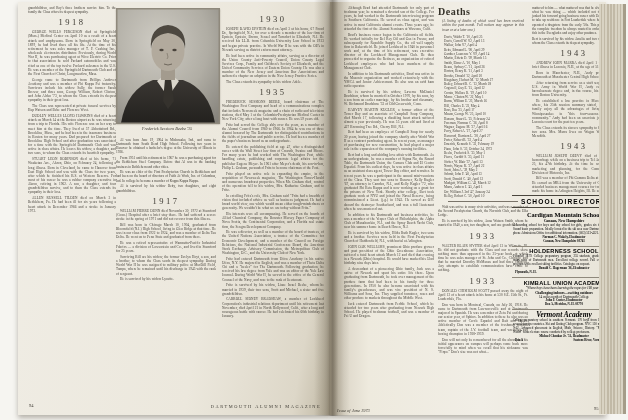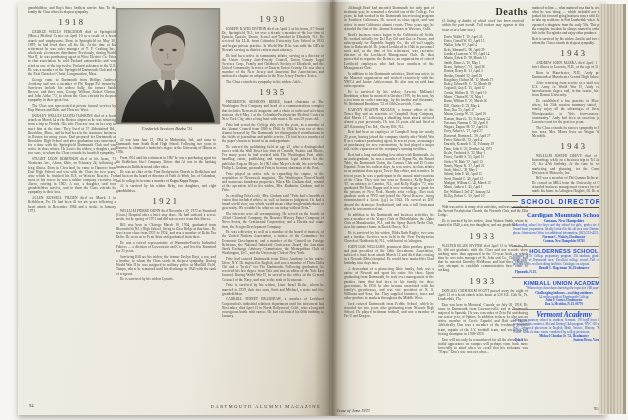--- a/index.html
+++ b/index.html
@@ -16,37 +16,37 @@
     background:linear-gradient(to right,rgba(74,64,46,0) 0%,rgba(74,64,46,.30) 40%,rgba(52,44,30,.48) 52%,rgba(74,64,46,.18) 68%,rgba(74,64,46,0) 100%);}
   .fore-edge{position:absolute;right:2px;top:4px;width:24px;bottom:6px;z-index:4;
     background:repeating-linear-gradient(90deg,#d9d3c3 0 1.6px,#c1b9a6 1.6px 3.2px);
     border-right:3px solid #a59c88;}
   .col{position:absolute;z-index:2;}
   .p{font-size:3.4px;line-height:4.15px;text-align:justify;margin:0 0 1.6px 0;text-indent:4px;}
   .p.noind{text-indent:0;}
   .lead{letter-spacing:.1px;}
   .year{font-size:8.5px;letter-spacing:2.5px;text-align:center;font-weight:normal;
         color:#3c3932;margin:3px 0 3px 0;}
-  .deaths-title{font-size:10px;font-weight:bold;text-align:right;color:#353229;margin:0 0 2px 0;letter-spacing:.5px;}
+  .deaths-title{font-size:10px;font-weight:bold;text-align:left;color:#353229;margin:0 0 2px 0;letter-spacing:.5px;}
   .deaths-note{font-size:3.5px;font-style:italic;line-height:4.3px;text-align:justify;margin:0 4px 3px 4px;}
   .dlist{margin:0 0 3px 6px;}
   .dlist .entry{font-size:3.3px;line-height:4.3px;padding-left:5px;text-indent:-5px;}
   .rule{border:0;border-top:.5px solid #7a746a;margin:2px 10px 3px 10px;}
   .photo-wrap{position:absolute;left:116px;top:8px;width:102px;z-index:2;}
   .photo{width:102px;height:114px;display:block;border:.5px solid #8f897c;
          box-shadow:0 .5px 1.5px rgba(60,52,38,.4);}
   .caption{font-size:4.3px;font-style:italic;text-align:center;margin-top:2px;color:#3c3932;}
   .footer-mag{position:absolute;left:206px;top:404px;width:120px;text-align:center;z-index:2;
       font-size:4.4px;letter-spacing:1.6px;color:#3c3932;}
   .footer-issue{position:absolute;left:337px;top:408px;font-size:4.4px;font-style:italic;z-index:2;color:#3c3932;}
   .pageno{position:absolute;font-size:4.6px;z-index:2;color:#3c3932;}
   .pageno-left{left:29px;top:403px;}
   .pageno-right{left:594px;top:406px;}
   
-  .dir{margin-left:-20px;width:104px;color:#1d4ed8;}
+  .dir{margin-left:-20px;width:104px;color:#000000;}
   .dir-header{border-top:1.6px solid #4a463e;border-bottom:1.6px solid #4a463e;
       font-family:"Liberation Sans",sans-serif;font-weight:bold;font-size:6.6px;
       letter-spacing:1.1px;text-align:center;padding:2.4px 0;margin-bottom:2px;}
   .ad{border-bottom:.5px solid #8f897c;padding:1.6px 1px 2px 1px;}
   .ad:last-child{border-bottom:none;}
   .ad-name-serif{font-size:6.4px;font-weight:bold;text-align:center;line-height:6.6px;}
   .ad-name-sans{font-family:"Liberation Sans",sans-serif;font-size:5.6px;font-weight:bold;text-align:center;line-height:6px;letter-spacing:.3px;}
   .ad-name-script{font-size:7.4px;font-weight:bold;text-align:center;line-height:7.6px;font-style:italic;}
   .ad-sub{font-size:3.8px;font-weight:bold;text-align:center;margin:.6px 0;}
   .ad-tag{font-size:3.3px;text-align:center;font-style:italic;line-height:4px;margin:.6px 0;}
@@ -107,21 +107,21 @@
   <div class="caption">Frederick Sessions Beebe '35</div>
 </div>
 
 <div class="col" style="left:116px;top:138px;width:100px;">
   <div>
       <p class="p">Al was born June 19, 1904 in Mishawaka, Ind., and came to Dartmouth from South Bend High School. Following two years in Hanover he obtained a bachelor's degree at the University of Illinois in 1926.</p>
       <p class="p">From 1951 until his retirement in 1967 he was a purchasing agent for the Bethlehem Steel Company. Before that Al was in the banking business in Bethlehem and other cities.</p>
       <p class="p">He was an elder of the First Presbyterian Church in Bethlehem and had been on the board of directors of Faith At Work, Inc. of Columbus, Ind. In college he became a member of Kappa Kappa Kappa.</p>
       <p class="p">Al is survived by his widow Betty, two daughters, and eight grandchildren.</p>
     </div>
-  <h2 class="year">1921</h2>
+  <h2 class="year">1917</h2>
   <div>
       <p class="p lead">WILLIAM PIERRE DUNN died November 30, 1972 at Stamford (Conn.) Hospital after a brief stay there. He had suffered a severe stroke in the spring of 1971 and did not recover from this illness.</p>
       <p class="p lead">Bill was born in Chicago March 10, 1904, graduated from Bloomfield (N.J.) High School, living in Glen Ridge at that time. He was in our class from 1922 to 1924, and was a member of Delta Tau Delta. He went on to Penn State and graduated from there.</p>
       <p class="p lead">He was a retired representative of Wamsutta-Pacific Industrial Fabrics — a division of Lowenstein and Co., and lived in Stamford for 25 years.</p>
       <p class="p lead">Surviving Bill are his widow, the former Evelyn Hoyt, a son, and a brother, to whom the Class sends its deepest sympathy. During World War II he was assigned to military police at MacDill Field, Tampa, where he remained until his discharge in 1945 with the rank of sergeant.</p>
       <p class="p lead">He is survived by his widow Lynette.</p>
     </div>
 </div>
 
 <div class="col" style="left:222px;top:6px;width:102px;">

